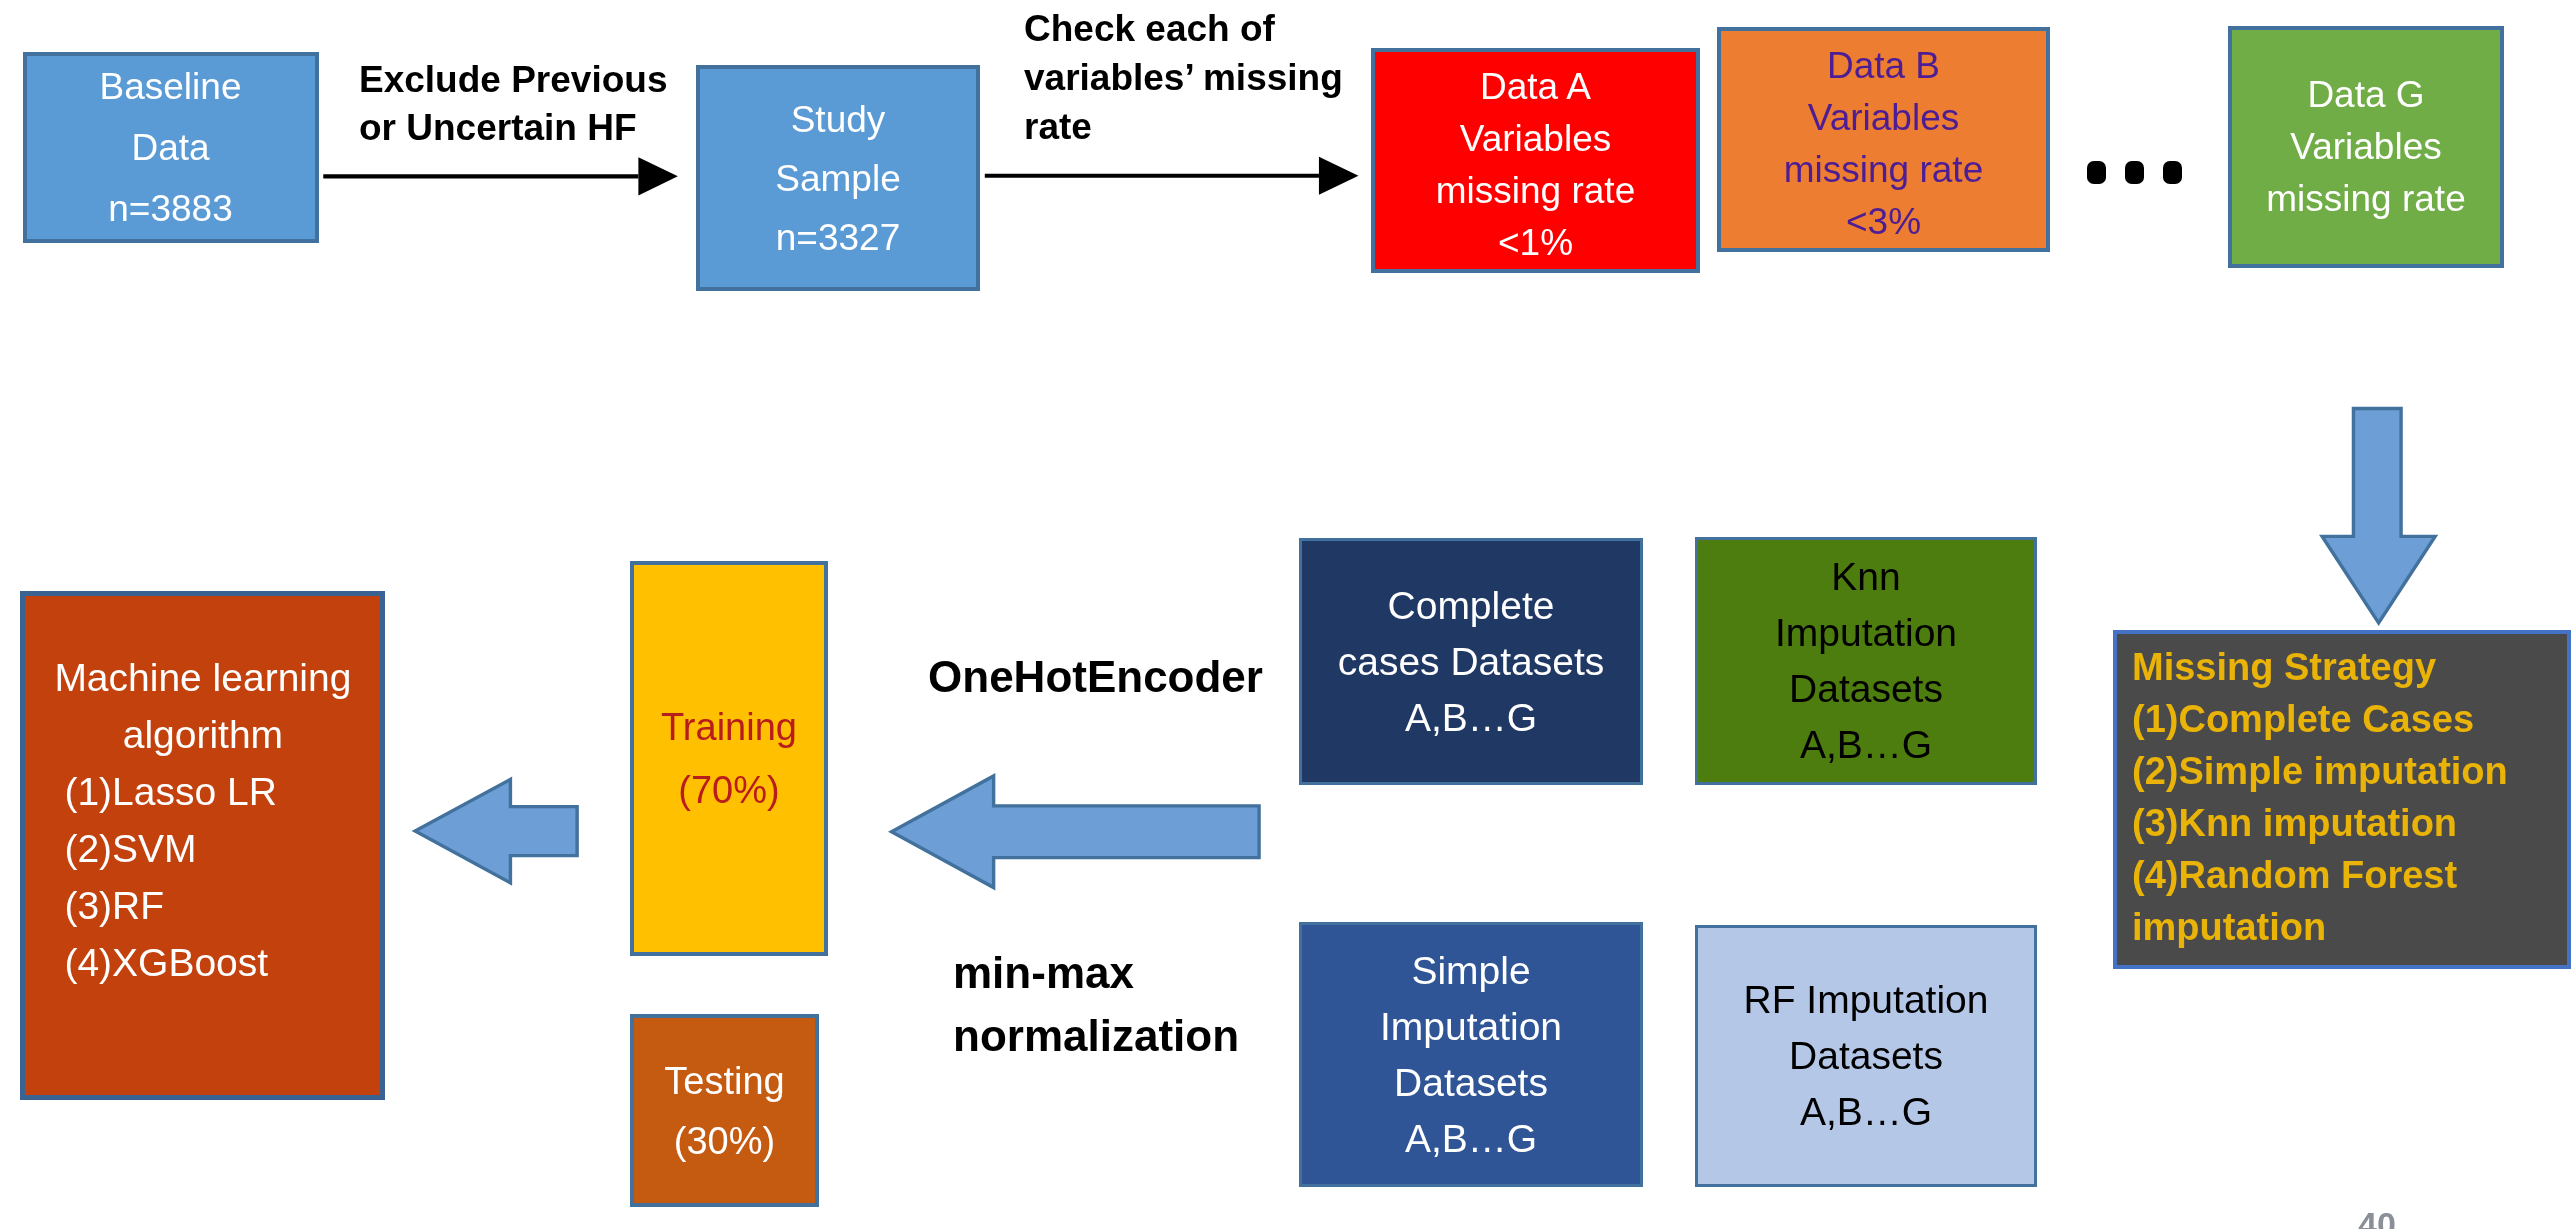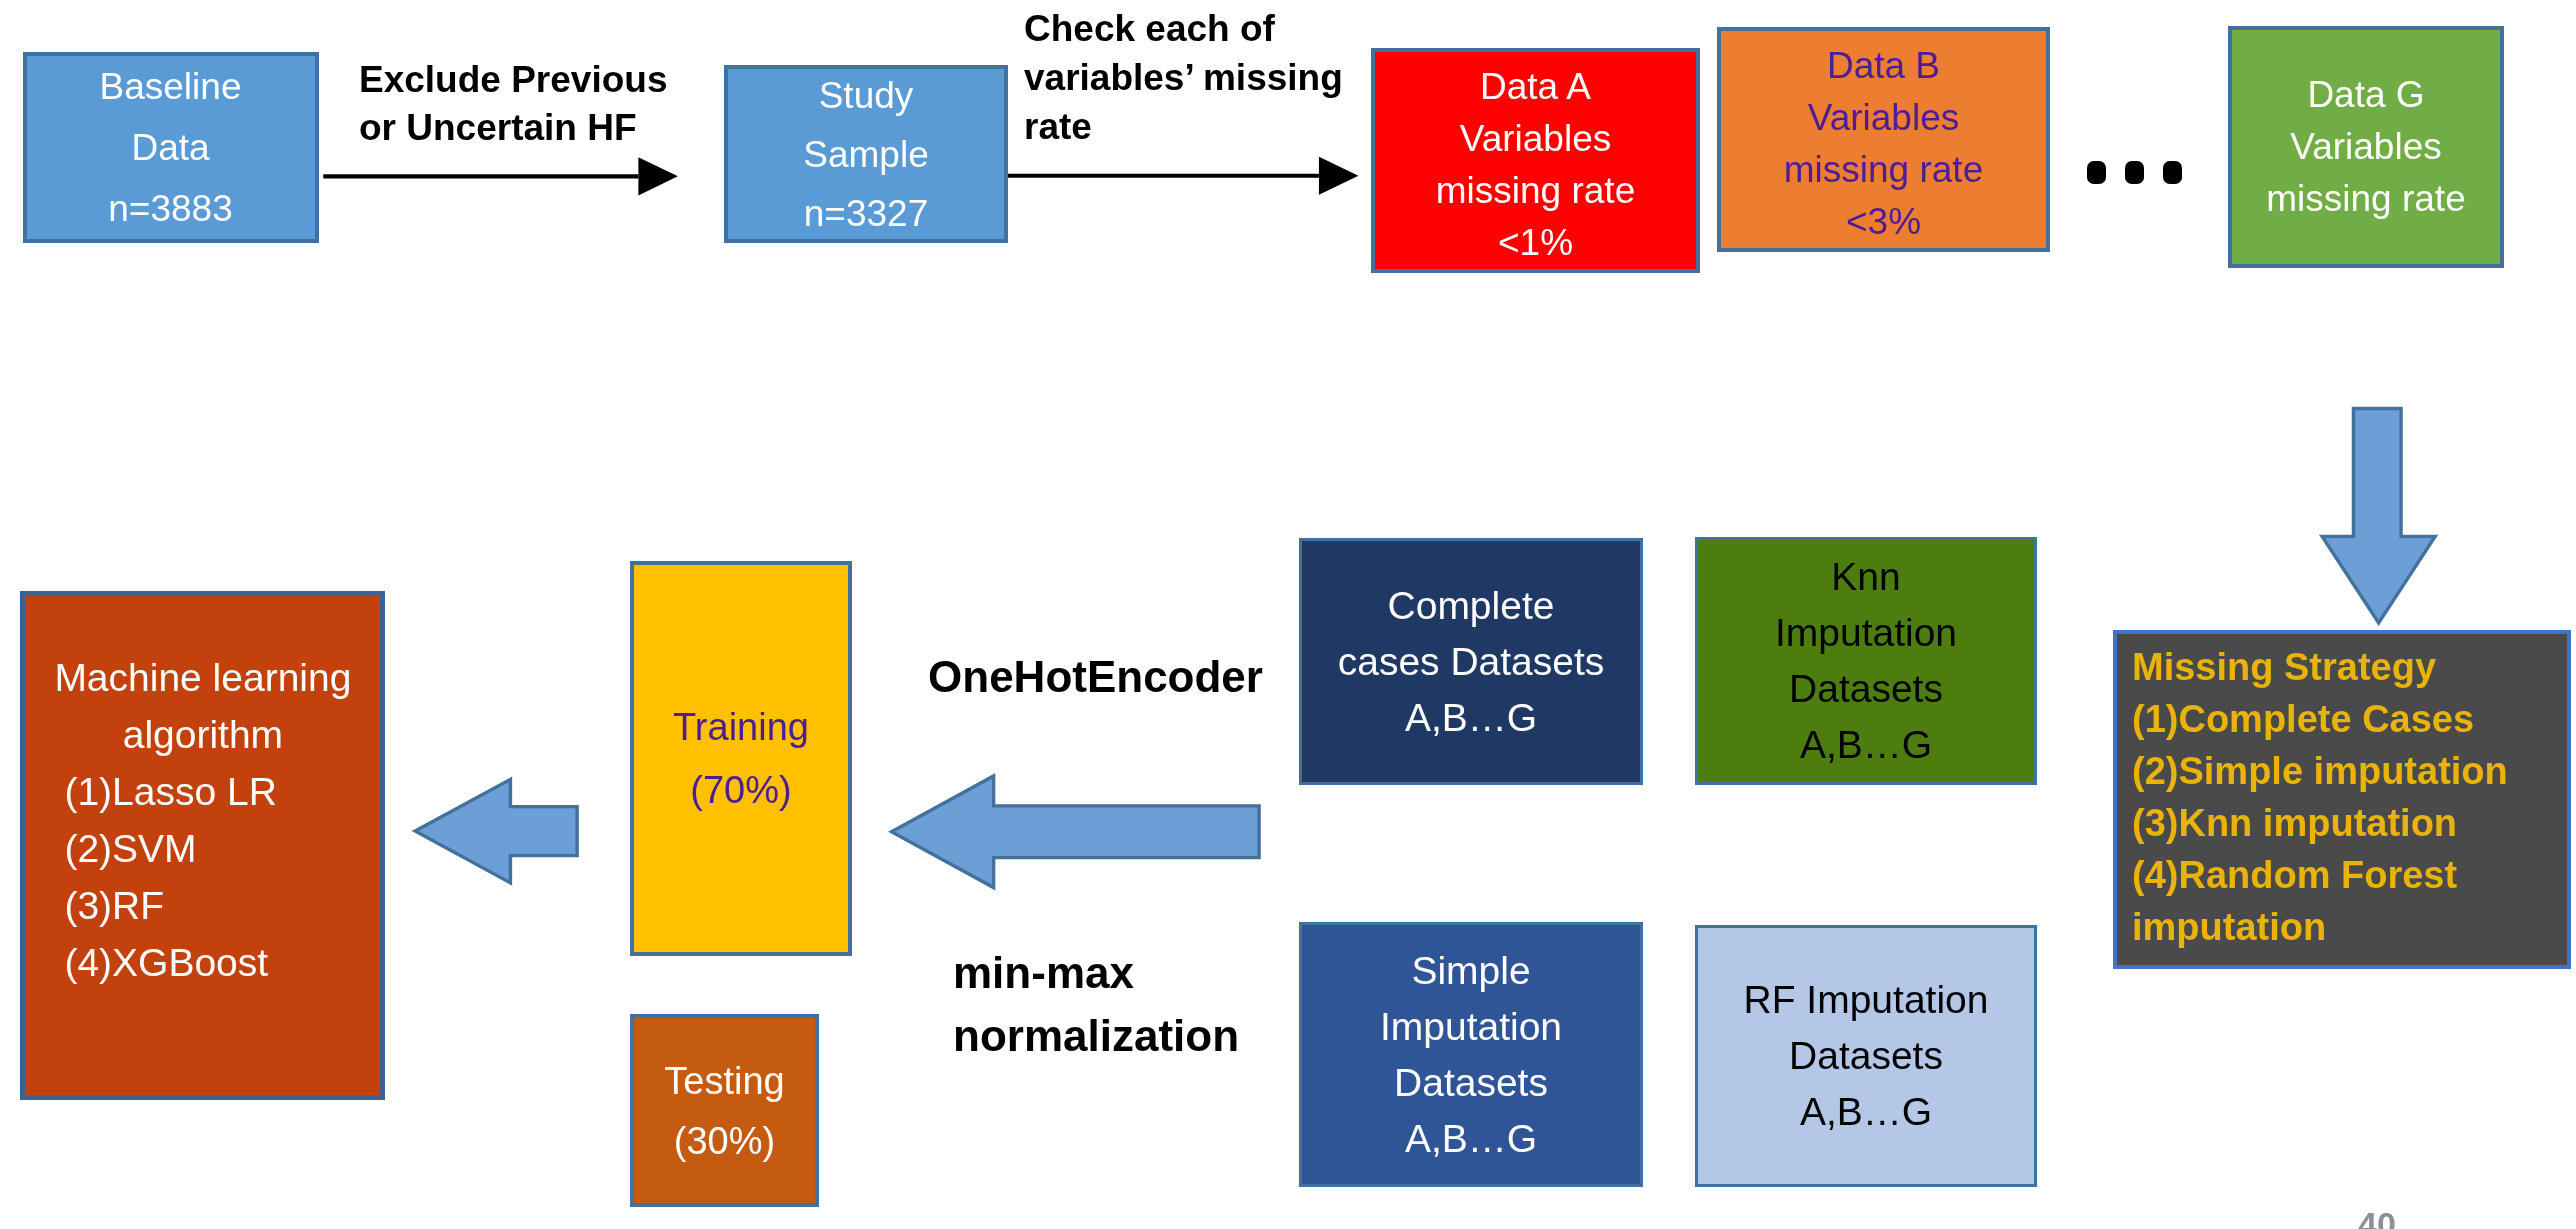--- a/index.html
+++ b/index.html
@@ -14,21 +14,21 @@
 
   .box{
     position:absolute;box-sizing:border-box;
     display:flex;flex-direction:column;align-items:center;justify-content:center;
     text-align:center;
   }
   .ln{width:100%;}
 
   
   #baseline{left:22.5px;top:52px;width:296px;height:191px;border:4.8px solid #41719C;color:#fff;font-size:37px;line-height:61px;}
-  #study{left:724px;top:65px;width:284px;height:178px;border:4.8px solid #41719C;color:#fff;font-size:37px;line-height:59px;}
+  #study{left:696px;top:65px;width:284px;height:226px;border:4.8px solid #41719C;color:#fff;font-size:37px;line-height:59px;}
   #dataA{left:1371px;top:27px;width:329px;height:225px;border:4.8px solid #41719C;color:#fff;font-size:37px;line-height:52px;padding-top:9.5px;margin-top:21px;}
   #dataB{left:1717px;top:27px;width:333px;height:225px;border:4.8px solid #41719C;color:#4c1d95;font-size:37px;line-height:52px;padding-top:9.5px;}
   #dataG{left:2228px;top:26px;width:276px;height:242px;border:4.8px solid #41719C;color:#fff;font-size:37px;line-height:52px;}
 
   
   #strategy{
     left:2113px;top:630px;width:458px;height:339px;border:4.1px solid #4472C4;color:#eab308;
     font-weight:bold;font-size:38px;line-height:52px;
     align-items:flex-start;justify-content:flex-start;text-align:left;padding:7px 15px;
   }
@@ -36,21 +36,21 @@
   
   #complete{left:1299px;top:538px;width:344px;height:247px;border:3.4px solid #41719C;color:#fff;font-size:39px;line-height:56px;}
   #knn{left:1695px;top:537px;width:342px;height:248px;border:3.4px solid #41719C;color:#000;font-size:39px;line-height:56px;}
   #simple{left:1299px;top:922px;width:344px;height:265px;border:3.4px solid #41719C;color:#fff;font-size:39px;line-height:56px;}
   #rf{left:1695px;top:925px;width:342px;height:262px;border:3.4px solid #41719C;color:#000;font-size:39px;line-height:56px;}
 
   
   #ml{left:20.4px;top:591px;width:365px;height:509px;border:5.4px solid #3A6391;color:#fff;
       font-size:39px;line-height:57px;justify-content:flex-start;padding-top:53px;}
   #ml .item{text-align:left;padding-left:39px;box-sizing:border-box;}
-  #training{left:630px;top:561px;width:222px;height:395px;border:4.8px solid #41719C;color:#4c1d95;font-size:38px;line-height:63px;}
+  #training{left:630px;top:561px;width:198px;height:395px;border:4.8px solid #41719C;color:#b91c1c;font-size:38px;line-height:63px;}
   #testing{left:630px;top:1014px;width:189px;height:193px;border:4.8px solid #41719C;color:#fff;font-size:38px;line-height:60px;}
 
   
   .label{position:absolute;color:#000;font-weight:bold;}
   #exclude-label{left:359px;top:56px;font-size:37px;line-height:48px;text-align:left;}
   #check-label{left:1024px;top:4.1px;font-size:37px;line-height:49px;text-align:left;}
   #onehot-label{left:905px;top:652px;width:381px;text-align:center;font-size:44px;line-height:50px;}
   #minmax-label{left:953px;top:941px;font-size:44px;line-height:63px;text-align:left;}
 
   

